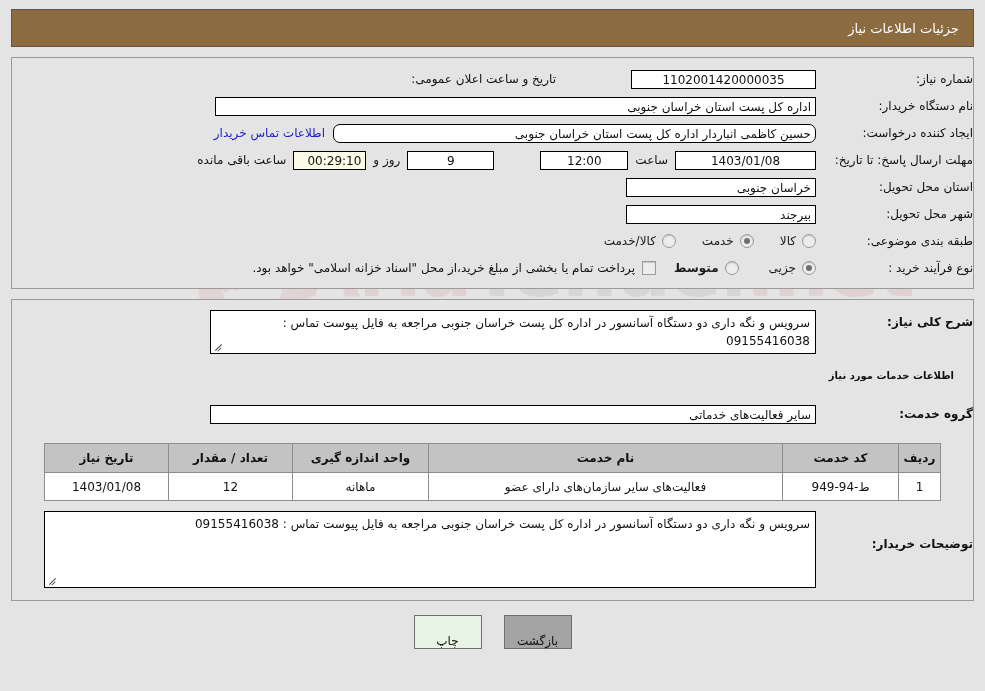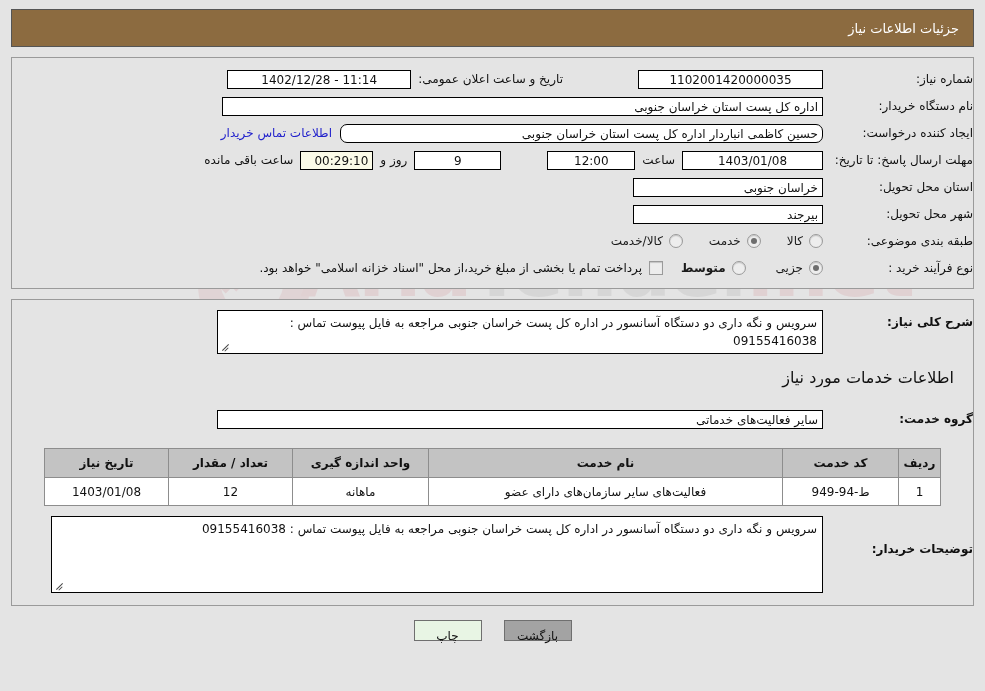--- a/index.html
+++ b/index.html
@@ -123,20 +123,21 @@
   }
   .flabel {
     width: 150px;
     flex: 0 0 150px;
     text-align: right;
     padding-left: 8px;
     box-sizing: border-box;
     font-size: 12px;
     color: #111;
     line-height: 1.25;
+    margin-left: 7px;
   }
   .fctl { display: flex; align-items: center; }
 
   .tinput {
     border: 1px solid #000;
     background: #fff;
     height: 19px;
     line-height: 19px;
     font-size: 12px;
     padding: 0 4px;
@@ -229,22 +230,22 @@
   .grip::after {
     content: "";
     position: absolute;
     left: 4px; bottom: 2px;
     width: 5px; height: 1px;
     background: #444;
     transform: rotate(-45deg);
   }
 
   .section-title {
-    font-size: 16px;
-    font-weight: normal;
+    font-size: 10px;
+    font-weight: bold;
     color: #111;
     text-align: center;
   }
   .bold-label { font-weight: bold; }
 
   
   table.grid {
     border-collapse: collapse;
     width: 896px;
     margin: 0 auto;
@@ -277,21 +278,21 @@
     justify-content: center;
     gap: 22px;
   }
   .btn {
     min-width: 68px;
     height: 21px;
     line-height: 19px;
     text-align: center;
     border: 1px solid #555;
     font-size: 12px;
-    padding: 6px 10px;
+    padding: 16px 10px;
     box-sizing: border-box;
     cursor: pointer;
     font-family: "DejaVu Sans", "Liberation Sans", sans-serif;
   }
   .btn.print { background: #e8f5e4; border-color: #6f6f6f; color: #111; }
   .btn.back  { background: #a3a3a3; border-color: #6f6f6f; color: #111; }
 </style>
 </head>
 <body>
 
@@ -310,21 +311,20 @@
     <span class="title-text">جزئیات اطلاعات نیاز</span>
   </div>
 
   <div class="panel" style="padding:9px 0 8px 0;">
 
     <div class="frow">
       <div class="flabel">شماره نیاز:</div>
       <div class="fctl">
         <div class="tinput" style="width:185px;">1102001420000035</div>
         <span class="ilabel" style="margin-right:68px;">تاریخ و ساعت اعلان عمومی:</span>
-        <div class="tinput" style="width:184px;">11:14 - 1402/12/28</div>
       </div>
     </div>
 
     <div class="frow">
       <div class="flabel">نام دستگاه خریدار:</div>
       <div class="fctl">
         <div class="tinput rtltxt" style="width:601px;">اداره کل پست استان خراسان جنوبی</div>
       </div>
     </div>
 

